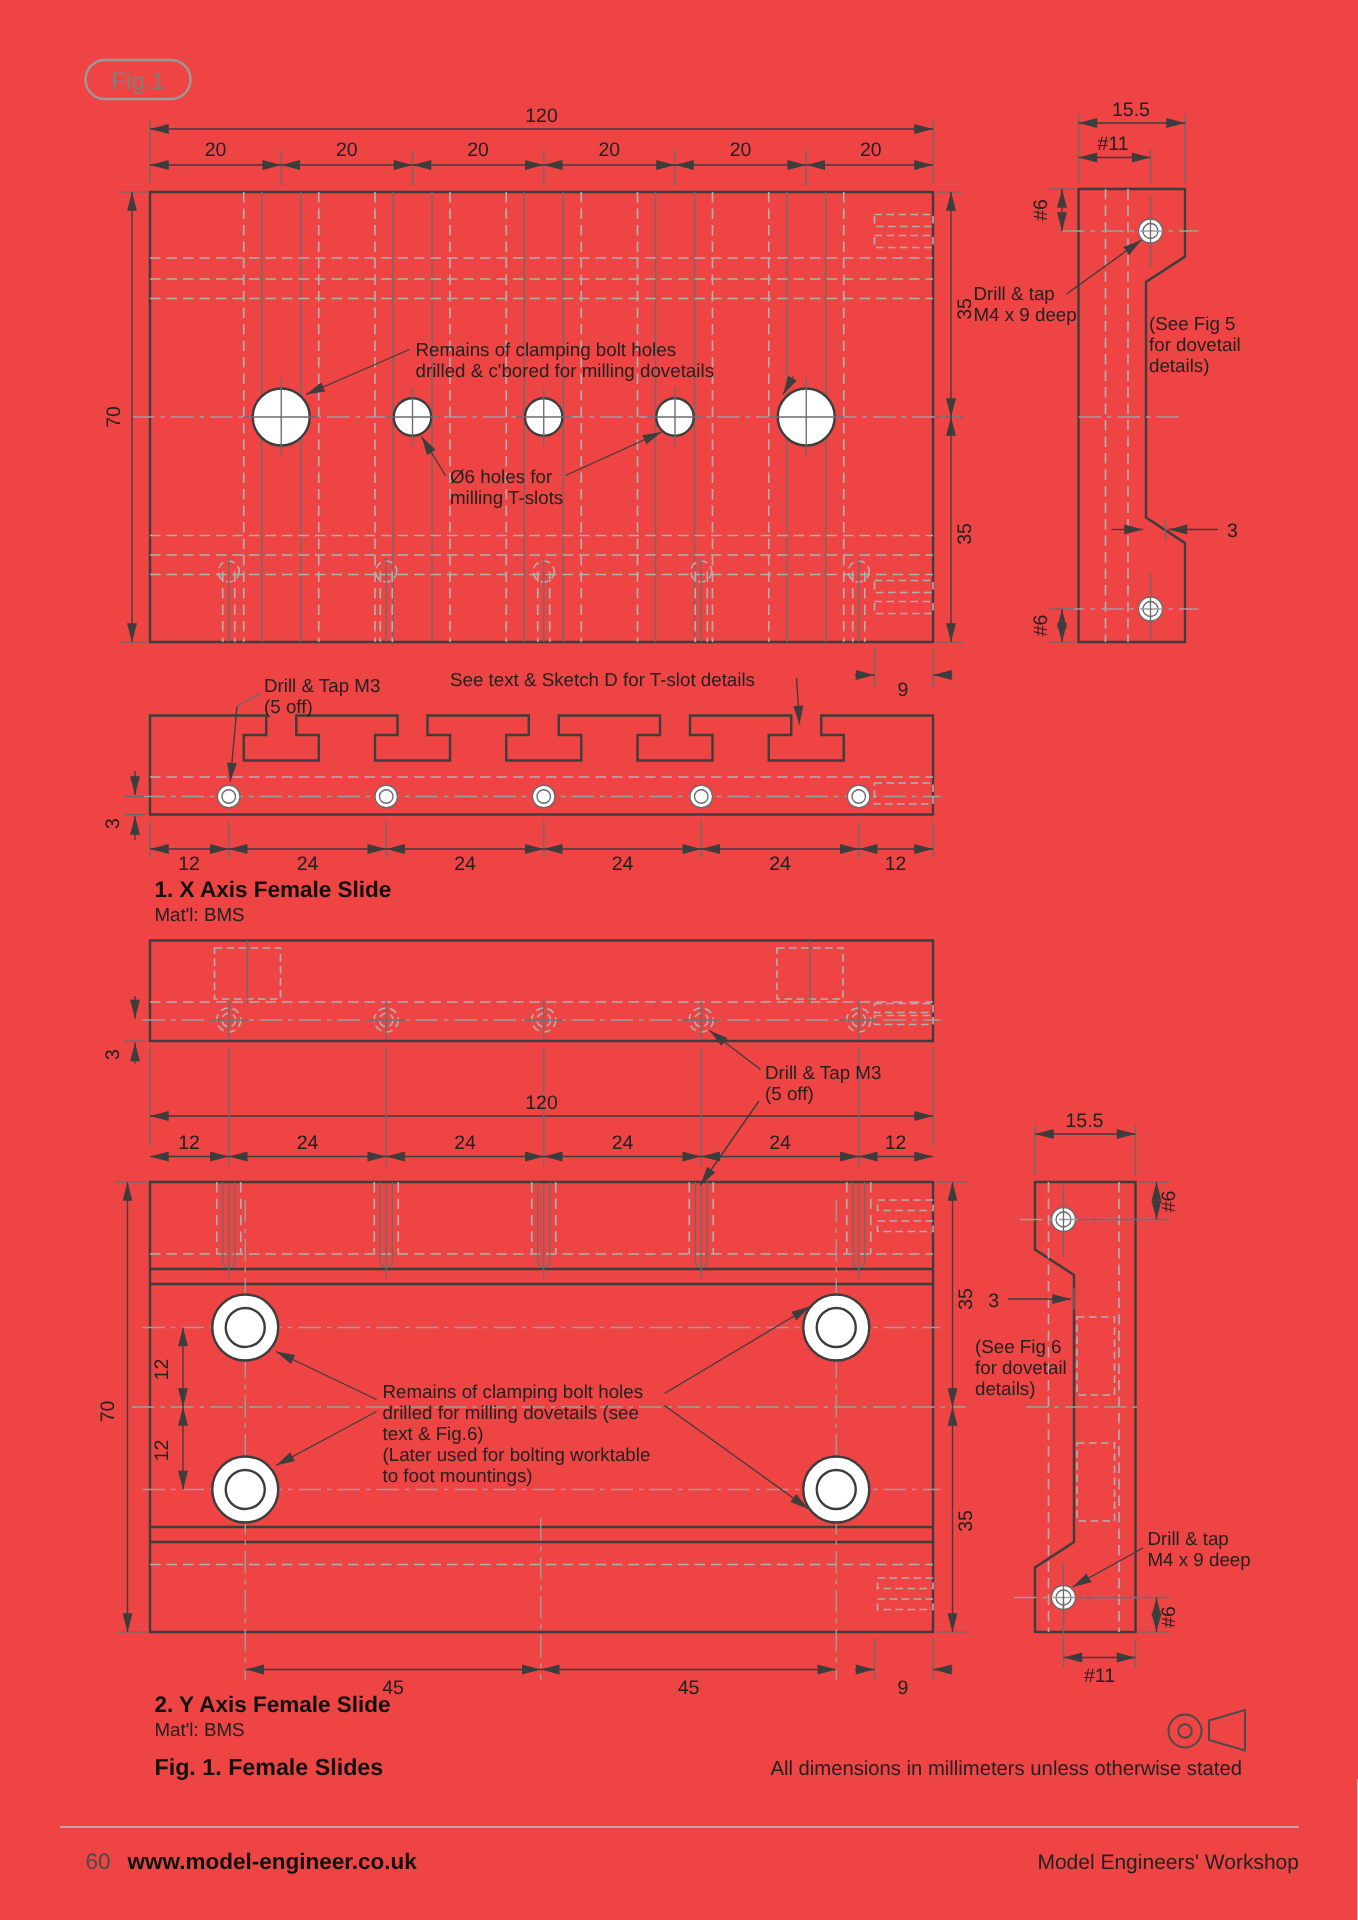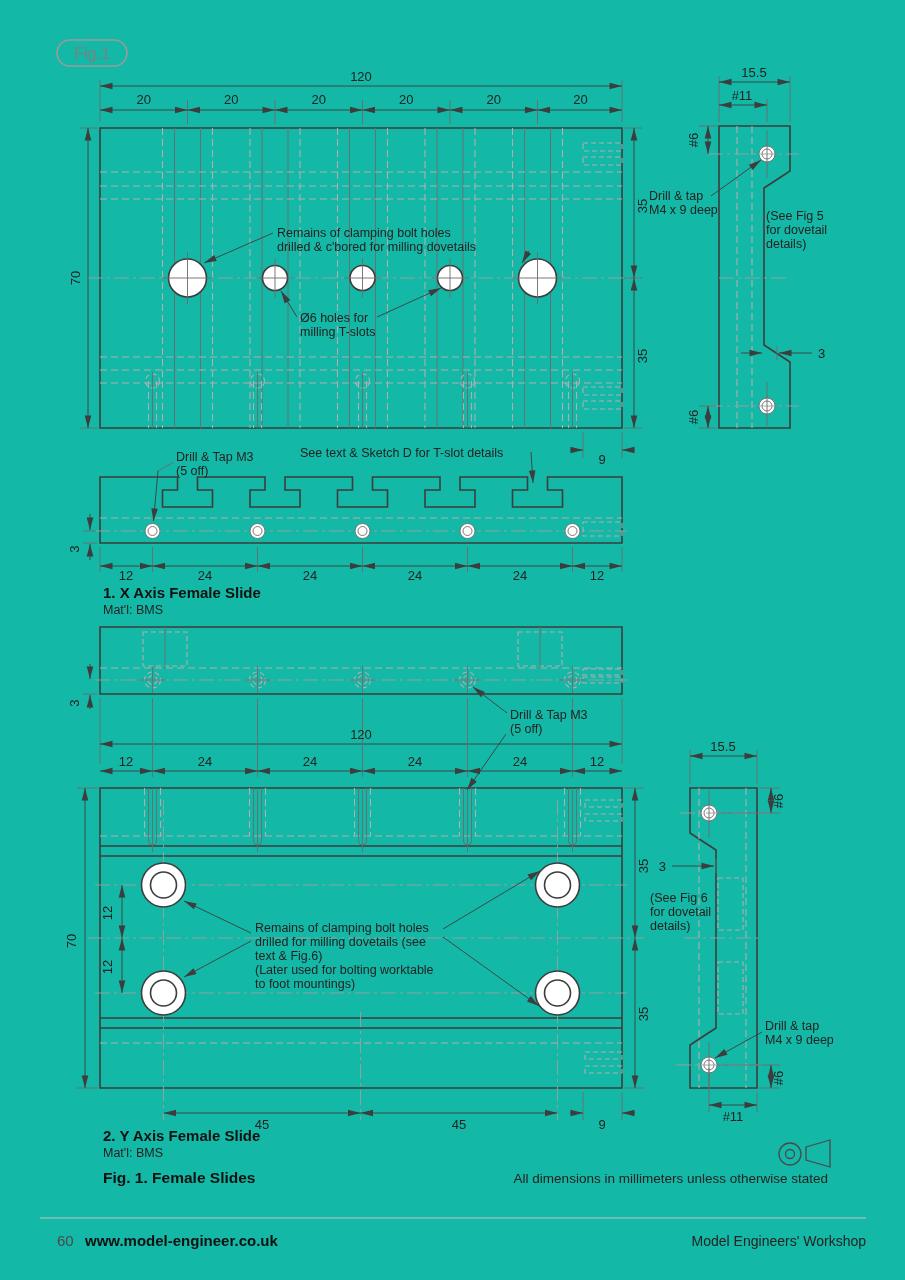--- a/index.html
+++ b/index.html
@@ -1,16 +1,16 @@
 <!DOCTYPE html>
 <html><head>
 <meta charset="utf-8">
 <style>
   html,body{margin:0;padding:0;background:#fff;}
-  #page{position:relative;width:905px;height:1280px;background:#14b8a6;overflow:hidden;}
+  #page{position:relative;width:905px;height:1280px;background:#ef4444;overflow:hidden;}
   svg text{font-family:"Liberation Sans",sans-serif;fill:#222;}
   .dt{font-size:13px;}
   .an{font-size:12.5px;}
   .cap1{font-size:15px;font-weight:bold;fill:#111;}
   .mat{font-size:12.5px;fill:#222;}
   .figcap{font-size:15.5px;font-weight:bold;fill:#111;}
   .note{font-size:13.5px;fill:#222;}
   .pg{font-size:15px;fill:#4a4a4a;}
   .site{font-size:15px;font-weight:bold;fill:#101010;}
   .mag{font-size:14px;fill:#222;}

